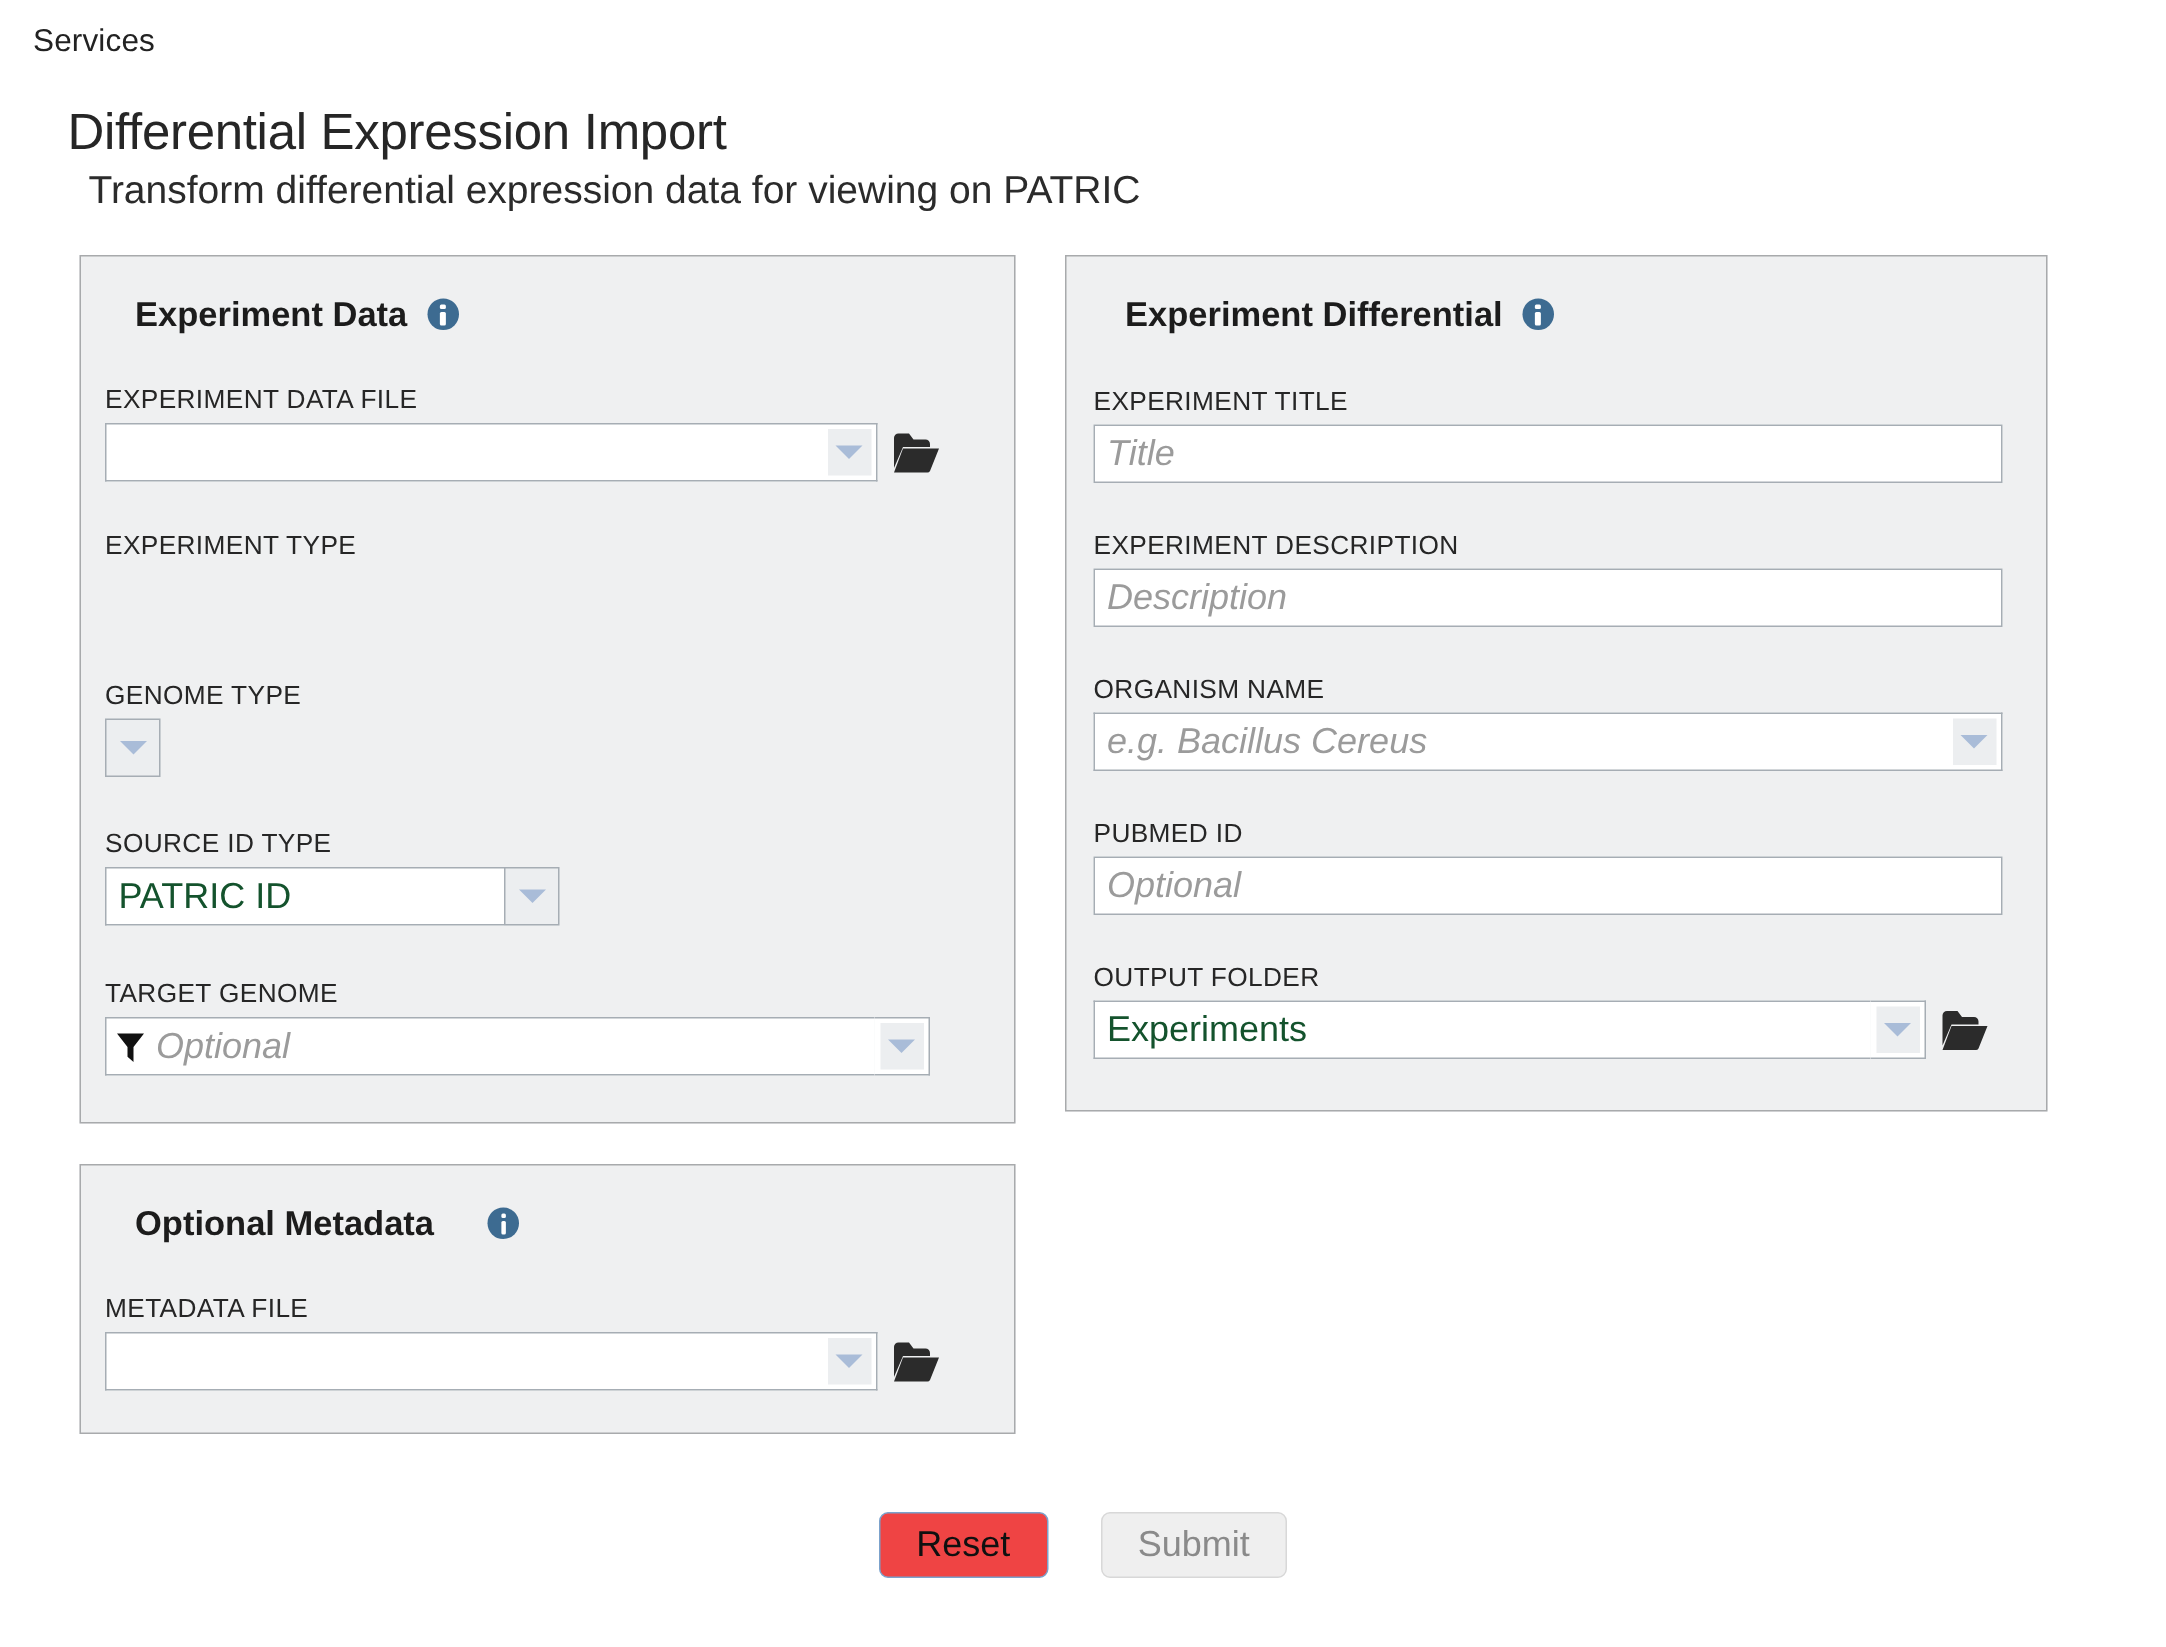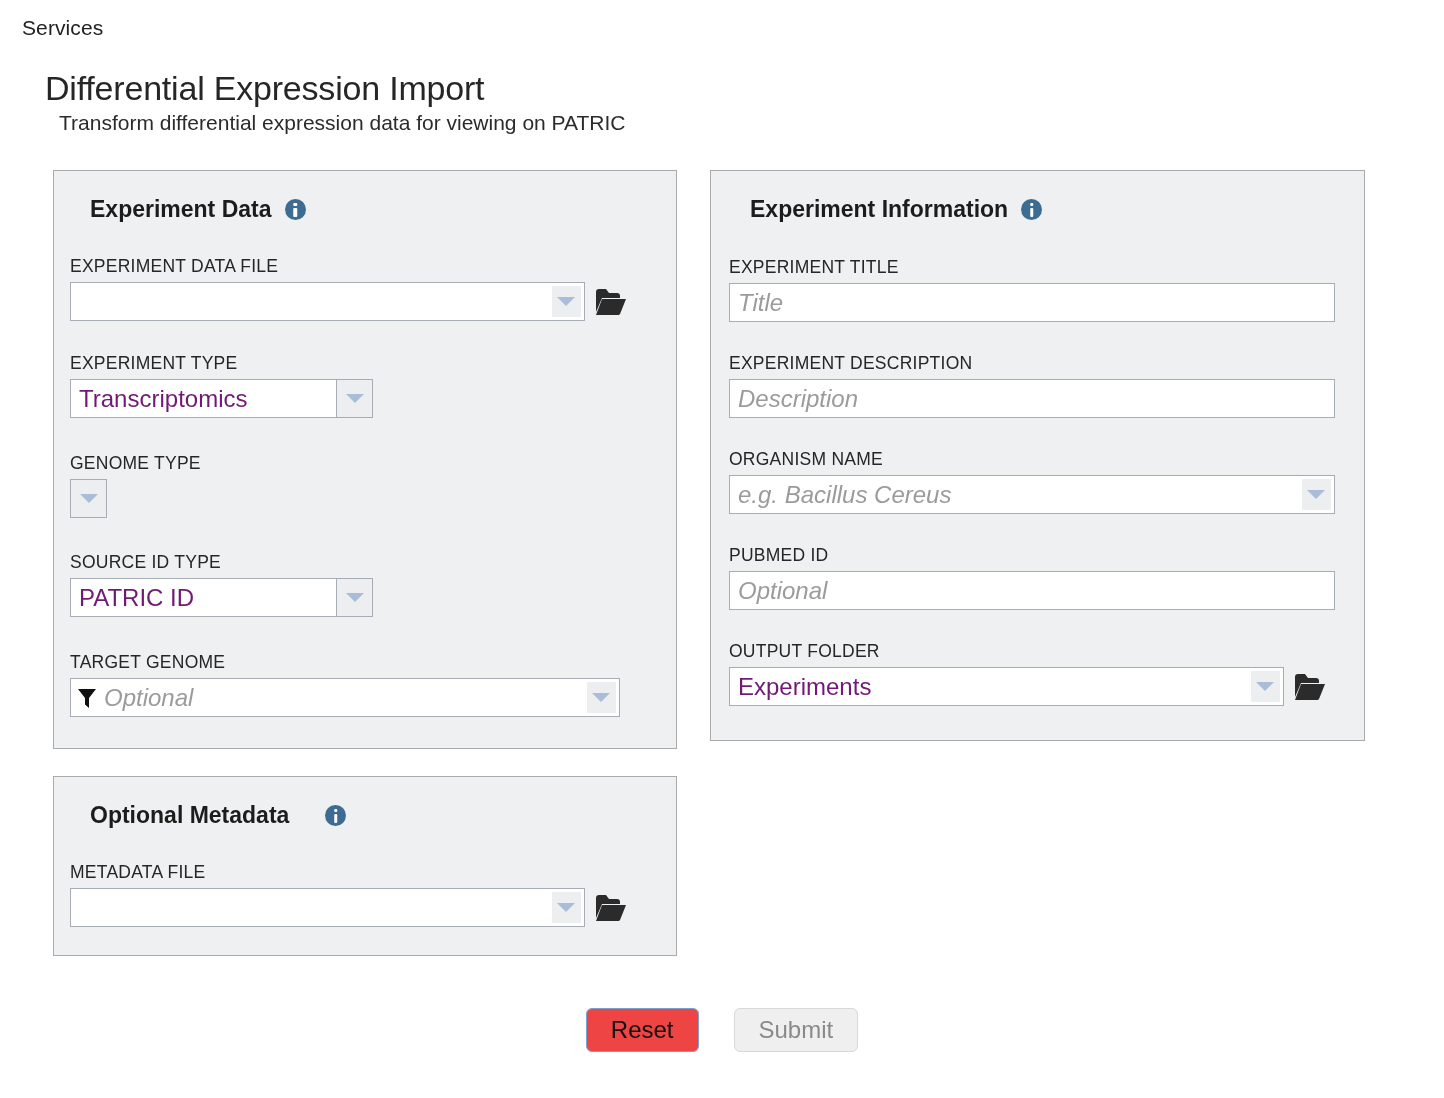--- a/index.html
+++ b/index.html
@@ -31,21 +31,21 @@
     top: 46px;
     font-size: 34px;
     font-weight: 400;
     color: #262626;
     letter-spacing: -0.2px;
   }
   .page-subtitle {
     position: absolute;
     left: 59px;
     top: 111px;
-    font-size: 21px;
+    font-size: 26px;
     color: #2b2b2b;
   }
 
   
   .panel {
     position: absolute;
     background: #eff0f1;
     border: 1px solid #a8aaac;
   }
   #panel-experiment-data  { left: 53px;  top: 170px; width: 624px;  height: 579px; }
@@ -112,21 +112,21 @@
     margin-bottom: 5px;
   }
   .control-row { display: flex; align-items: center; }
 
   .text-input {
     height: 39px;
     background: #ffffff;
     border: 1px solid #a6adb4;
     font-family: "Liberation Sans", sans-serif;
     font-size: 24px;
-    color: #701a75;
+    color: #14532d;
     padding: 0 8px;
     outline: none;
     line-height: 37px;
   }
   .text-input::placeholder {
     color: #9b9b9b;
     font-style: italic;
   }
   .text-input.combo { border-right: none; }
 
@@ -272,28 +272,20 @@
         <svg viewBox="0 0 32 28" width="32" height="28" aria-hidden="true">
           <path d="M1 4 A3 3 0 0 1 4 1 L11 1 L14 5 L22 5 A3 3 0 0 1 25 8 L25 10 L7 10 L1 24 Z" fill="#2b2b2b"></path>
           <path d="M7 11 L31 11 L25 26 A2 2 0 0 1 23 27 L1 27 Z" fill="#2b2b2b"></path>
         </svg>
       </span>
     </div>
   </div>
 
   <div class="field" id="field-experiment-type">
     <label class="field-label">EXPERIMENT TYPE</label>
-    <div class="control-row">
-      <input class="text-input combo" style="width: 266px;" type="text" value="Transcriptomics">
-      <div class="dd-btn">
-        <span>
-            <i class="caret" style="display:block;"></i>
-          </span>
-      </div>
-    </div>
   </div>
 
   <div class="field" id="field-genome-type">
     <label class="field-label">GENOME TYPE</label>
     <div class="control-row">
       <div class="dd-btn">
         <span>
             <i class="caret" style="display:block;"></i>
           </span>
       </div>
@@ -327,21 +319,21 @@
         <span class="inner">
             <i class="caret"></i>
           </span>
       </div>
     </div>
   </div>
 
   <div class="panel" id="panel-experiment-info"></div>
 
   <div class="panel-header" style="left:750px; top:196px;">
-    <span class="panel-title">Experiment Information</span>
+    <span class="panel-title">Experiment Differential</span>
     <span class="info-icon"></span>
   </div>
 
   <div class="field" id="field-experiment-title">
     <label class="field-label">EXPERIMENT TITLE</label>
     <input class="text-input" style="width: 606px;" type="text" placeholder="Title">
   </div>
 
   <div class="field" id="field-experiment-desc">
     <label class="field-label">EXPERIMENT DESCRIPTION</label>

